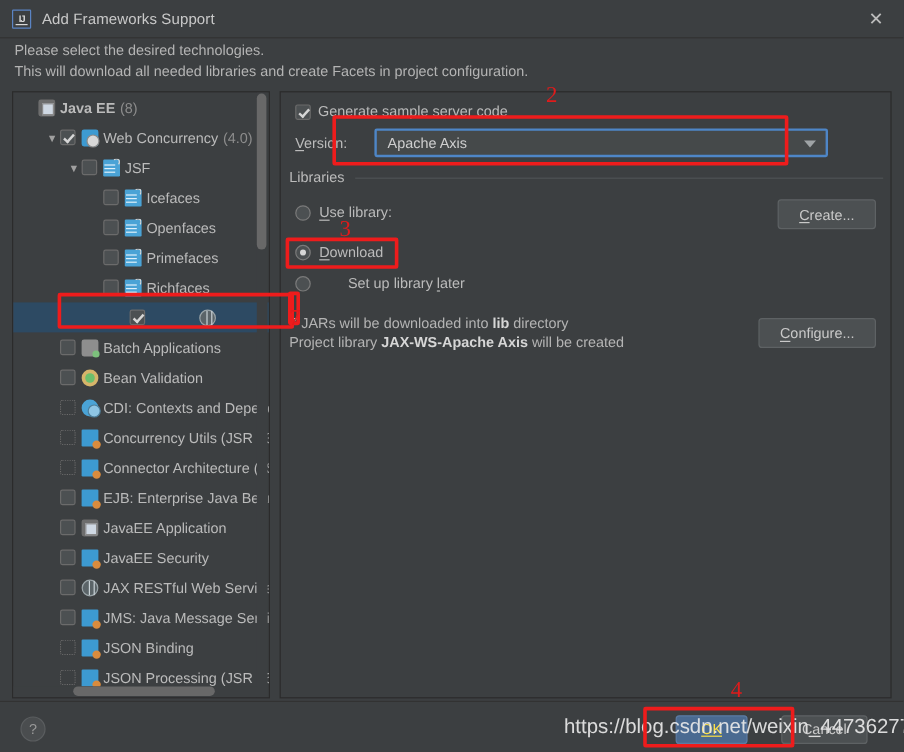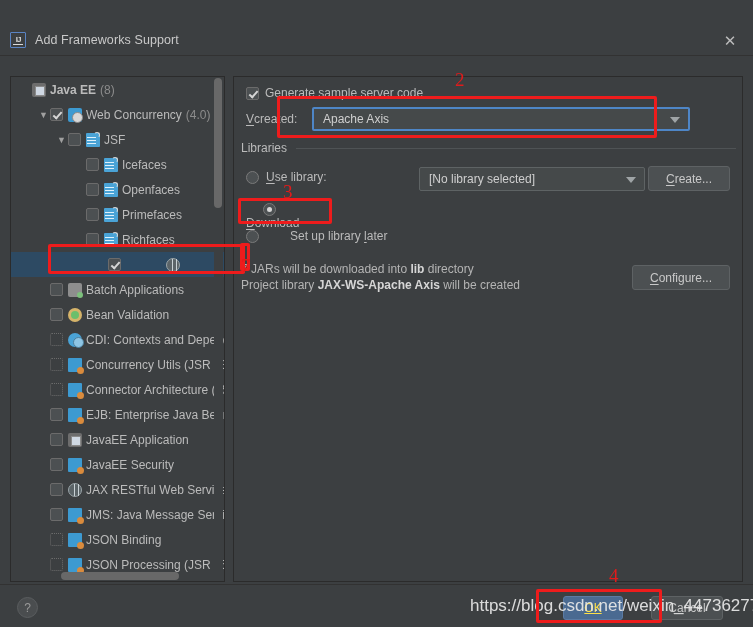--- a/index.html
+++ b/index.html
@@ -17,21 +17,21 @@
     color: #bbbbbb;
     font-size: 12px;
   }
 
   
   .titlebar {
     position: absolute; left: 0; top: 0;
     width: 753px; height: 32px;
     background: #3c3f41;
     border-bottom: 1px solid #323232;
-    display: flex; align-items: center; margin-top: 24px;
+    display: flex; align-items: center;
   }
   .tb-icon {
     width: 16px; height: 16px; margin-left: 10px; margin-right: 9px;
     background: #3c3f41;
     border: 1px solid #5a84c4;
     border-radius: 1px;
     position: relative;
     display: flex; align-items: center; justify-content: center;
     font-size: 8px; font-weight: bold; color: #d8d8d8;
     font-family: "Liberation Sans", sans-serif;
@@ -256,20 +256,24 @@
 <div id="app">
 
   <div class="titlebar">
     <div class="tb-icon">
         <i>IJ</i>
       </div>
     <div class="tb-title">Add Frameworks Support</div>
     <div class="tb-close">✕</div>
   </div>
 
+  <div class="intro">
+    <div>Please select the desired technologies.</div>
+    <div>This will download all needed libraries and create Facets in project configuration.</div>
+  </div>
 
   <div class="tree-panel">
     <div class="tree-scroll" id="tree-rows">
         <div class="trow" style="padding-left: 8px;">
           <span class="tarrow empty"></span>
           <span class="ti ic-javaee"></span>
           <span class="tlabel" style="font-weight: bold;">Java EE</span>
           <span class="tsub">(8)</span>
         </div>
         <div class="trow" style="padding-left: 26px;">
@@ -401,48 +405,44 @@
   </div>
 
   <div class="right-panel">
 
     <div class="rrow" style="left:12px; top:9px;">
       <span class="cb2 checked"></span>
       <span class="lbl">Generate sample server code</span>
     </div>
 
     <div class="rrow" style="left:12px; top:35px;">
-      <span class="lbl"><span class="uline">V</span><span>created:</span></span>
+      <span class="lbl"><span class="uline">V</span><span>ersion:</span></span>
     </div>
 
     <div class="combo focus" style="left:62px; top:30px; width:378px;">
       <span>Apache Axis</span>
       <span class="arrow"></span>
     </div>
 
     <div class="rrow" style="left:7px; top:64px;">
       <span class="group-title">Libraries</span>
     </div>
     <div class="group-line" style="left:62px; top:71px; width:440px;"></div>
 
     <div class="rrow" style="left:12px; top:93px;">
       <span class="radio"></span>
       <span class="lbl"><span class="uline">U</span>se library:</span>
     </div>
 
-    <div class="combo" style="left:169px; top:90px; width:226px;">
-      <span>[No library selected]</span>
-      <span class="arrow"></span>
-    </div>
 
     <div class="btn" style="left:414px; top:89px; width:82px;">
       <span><span class="uline">C</span>reate...</span>
     </div>
 
-    <div class="rrow" style="left:12px; top:126px;flex-direction:column;">
+    <div class="rrow" style="left:12px; top:126px;">
       <span class="radio on"></span>
       <span class="lbl"><span class="uline">D</span>ownload</span>
     </div>
 
     <div class="rrow" style="left:12px; top:152px;gap:24px;">
       <span class="radio"></span>
       <span class="lbl">Set up library <span class="uline">l</span>ater</span>
     </div>
 
     <div class="note" style="left:7px; top:184px;">

